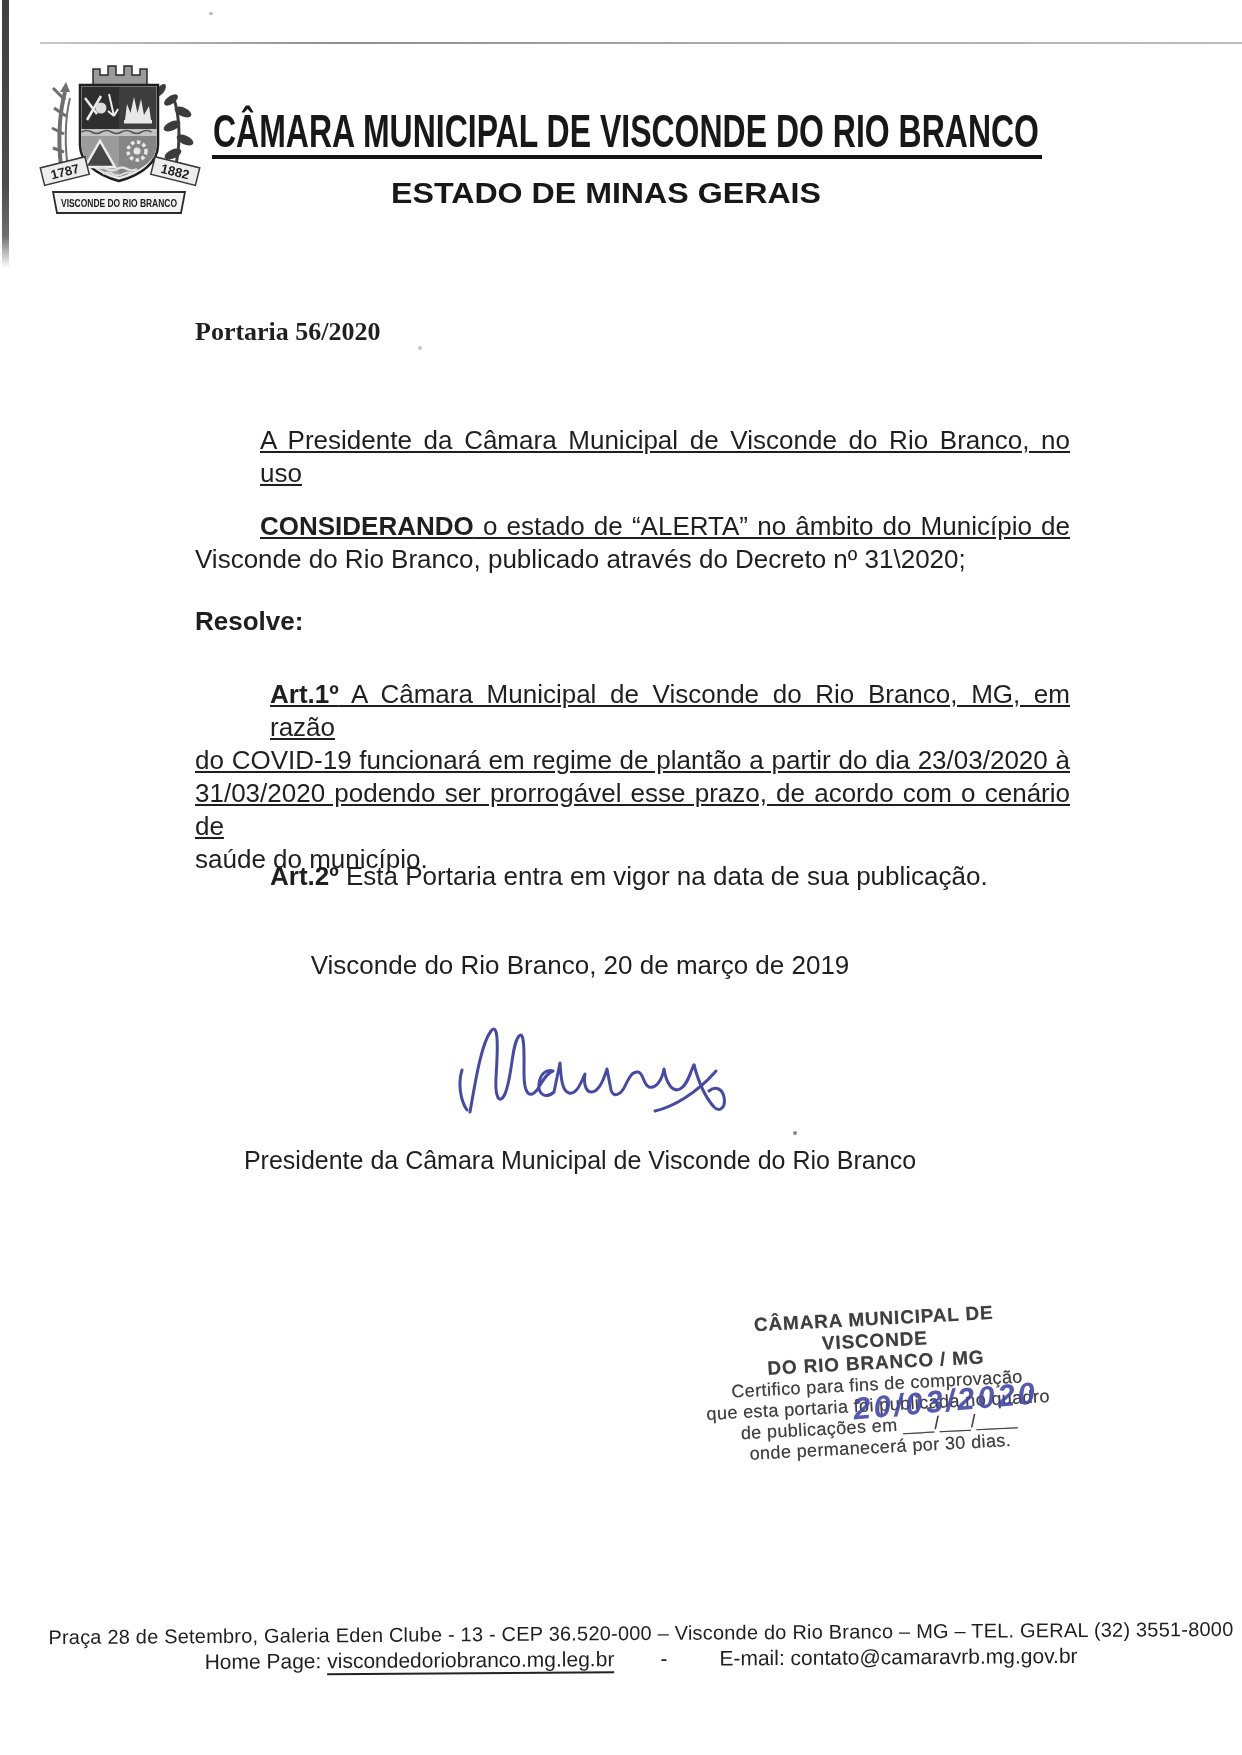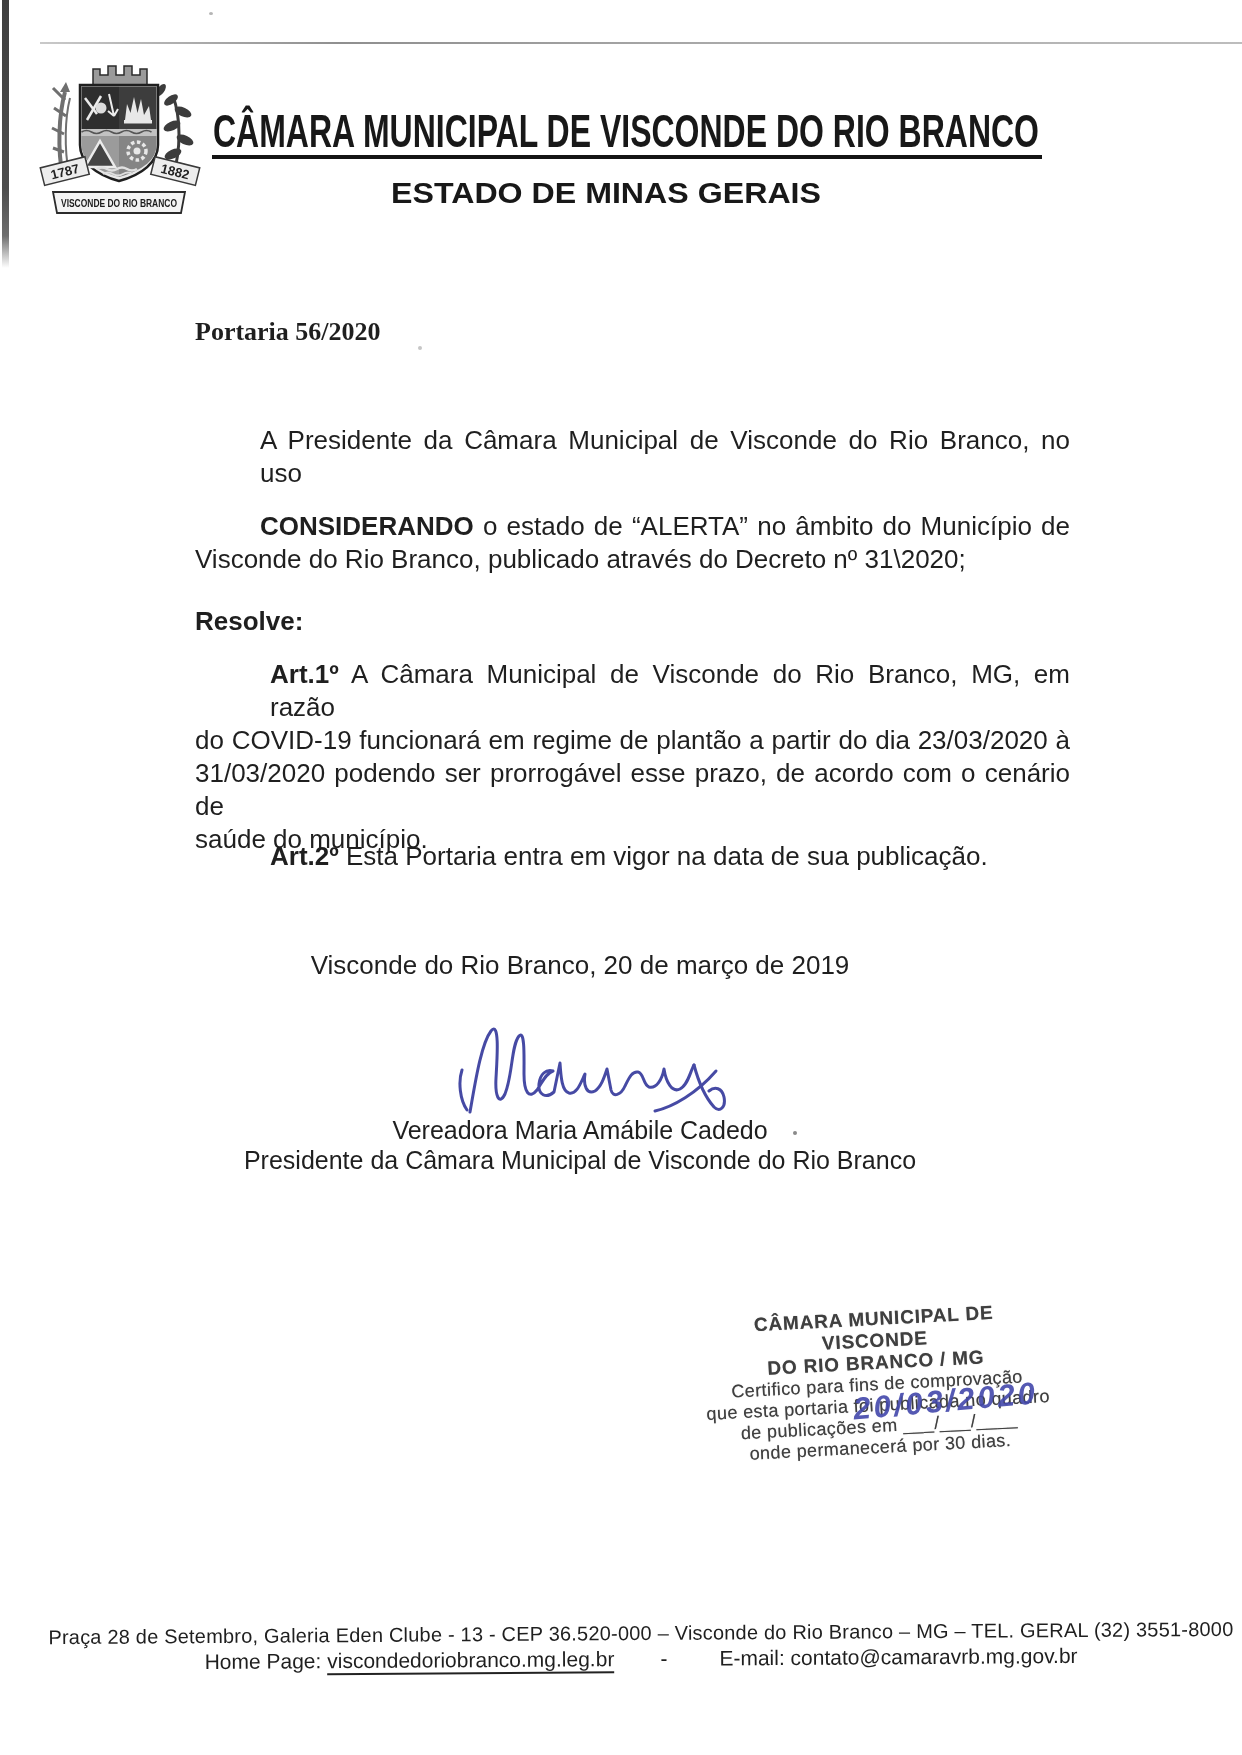--- a/index.html
+++ b/index.html
@@ -18,24 +18,24 @@
   .speck{border-radius:50%;}
   
   .crest-svg{left:33px;top:56px;}
   .title-svg{left:212px;top:103px;}
   .estado-svg{left:388px;top:174px;}
   svg text{font-family:"Liberation Sans","DejaVu Sans",sans-serif;}
   
   .doc-title{left:195px;top:315px;width:875px;
     font-size:26px;font-weight:bold;line-height:33px;font-family:Liberation Serif, serif;}
   .para{left:195px;width:875px;font-size:26px;line-height:33px;}
-  .jline{text-align:justify;text-align-last:justify;}
+  .jline{text-align:justify;text-align-last:justify;text-decoration:underline;}
   .jlast{text-align:left;}
   .ind65{padding-left:65px;}
-  .ind75{padding-left:75px;}
+  .ind75{padding-left:75px;margin-top:20px;}
   .resolve{font-weight:bold;}
   b{font-weight:bold;}
   .center-block{left:120px;width:920px;text-align:center;font-size:25px;line-height:33px;}
   .dateline{top:949px;font-size:26px;}
   .signer-name{top:1114px;}
   .signer-role{top:1144px;}
   
   .sig-svg{left:450px;top:1008px;}
   
   .stamp{left:703px;top:1308px;width:348px;text-align:center;
@@ -168,21 +168,20 @@
 
   <svg class="abs sig-svg" width="300" height="124" viewBox="0 0 300 124">
     <g stroke="#3d41a0" stroke-width="3" fill="none" stroke-linecap="round" stroke-linejoin="round" opacity="0.95">
       <path d="M12 62 C 8 74 10 92 17 102"></path>
       <path d="M20 104 C 25 76 31 36 41 23 C 50 12 47 52 46 70 C 45 88 49 98 55 86 C 63 66 61 38 69 28 C 75 21 74 50 74 66 C 74 84 79 92 87 82 C 92 75 95 66 103 63 C 96 61 90 66 89 76 C 88 87 96 91 104 84 L 110 55 C 111 70 112 83 119 85 C 127 87 131 74 135 66 C 133 78 137 87 145 83 C 151 79 154 70 157 61 L 161 82 C 163 90 171 87 175 78 C 179 70 182 63 188 64 C 194 65 193 77 199 79 C 206 81 212 72 214 61 C 216 74 222 85 230 81 C 238 77 240 64 244 57"></path>
       <path d="M244 57 C 248 72 255 89 264 99 C 270 105 276 99 274 89 C 272 80 265 78 259 83"></path>
       <path d="M205 103 C 223 99 247 85 266 63"></path>
     </g>
   </svg>
 
-  <div class="abs center-block signer-name">Vereadora Maria Amábile Cadedo</div>
   <div class="abs center-block signer-role">Presidente da Câmara Municipal de Visconde do Rio Branco</div>
 
   <div class="abs stamp">
     <div class="s-bold">CÂMARA MUNICIPAL DE VISCONDE</div>
     <div class="s-bold">DO RIO BRANCO / MG</div>
     <div class="s-reg">Certifico para fins de comprovação</div>
     <div class="s-reg">que esta portaria foi publicada no quadro</div>
     <div class="s-reg">de publicações em ___/___/____</div>
     <div class="s-reg">onde permanecerá por 30 dias.</div>
   </div>

